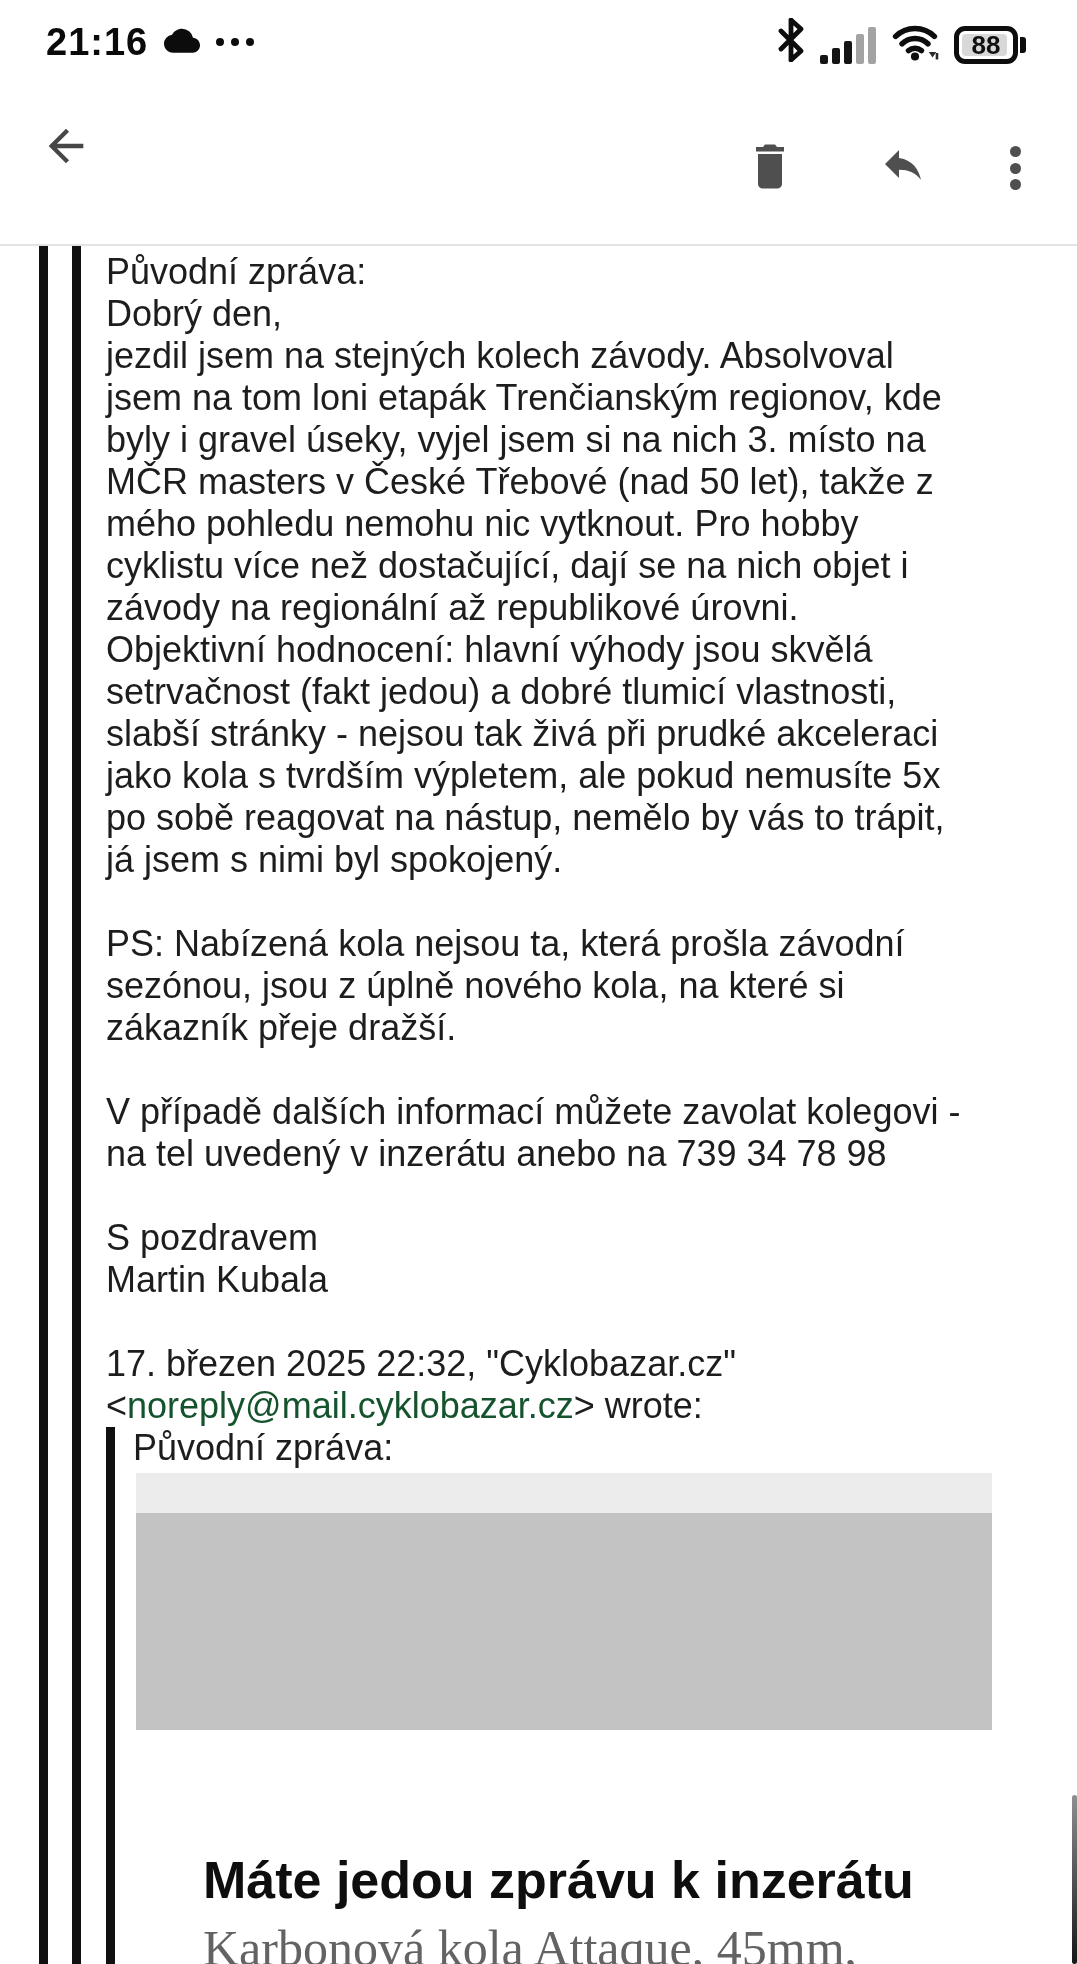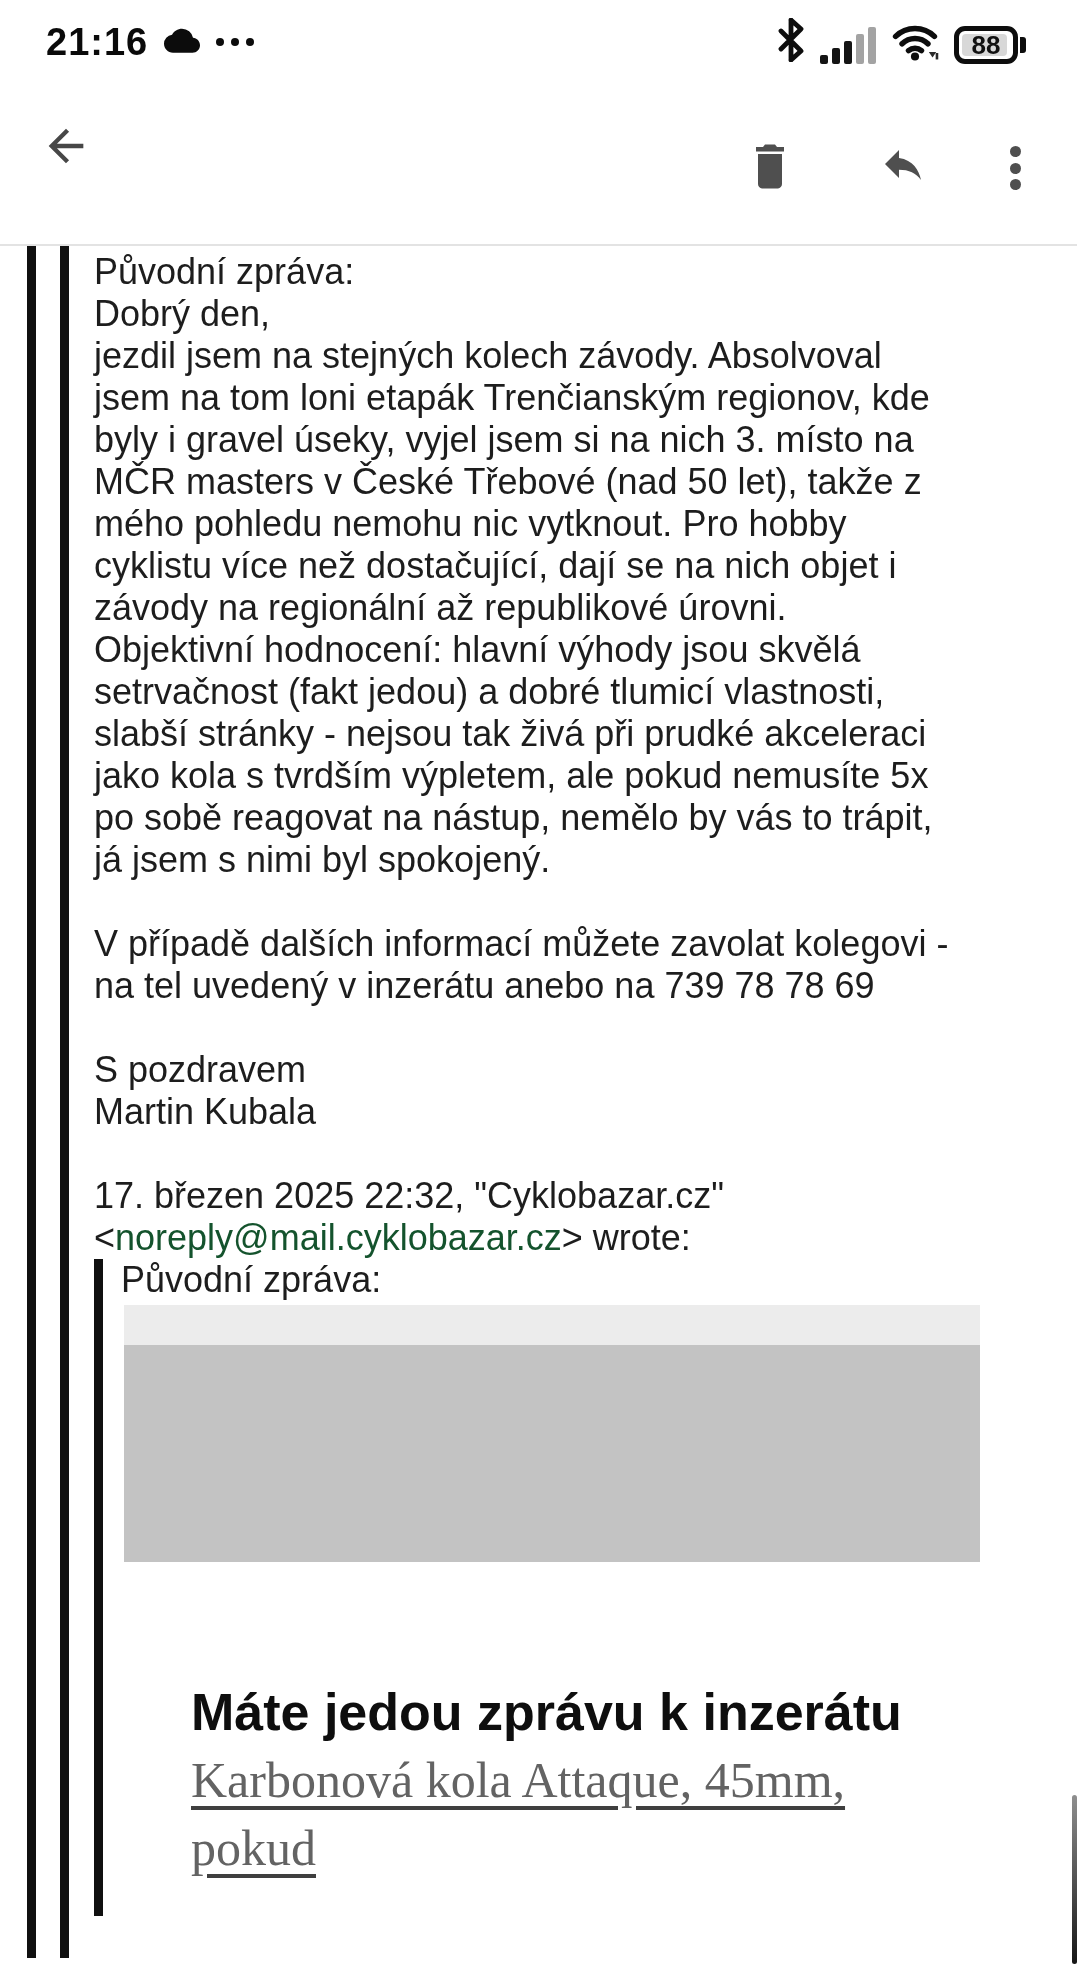--- a/index.html
+++ b/index.html
@@ -48,21 +48,21 @@
   .tb-icon { position:absolute; cursor:pointer; }
   .tb-back   { left:40px;  top:36px; width:52px; height:52px; }
   .tb-trash  { left:746px; top:54px; width:48px; height:52px; }
   .tb-reply  { left:879px; top:54px; width:48px; height:52px; }
   .tb-more   { left:1010px; top:62px; width:14px; height:44px;
                display:flex; flex-direction:column; justify-content:space-between; }
   .tb-more i { width:11px; height:11px; border-radius:50%; background:#4f4f4f; display:block; }
 
   
   .content {
-    position:absolute; top:246px; left:4px; width:976px; height:1718px;
+    position:absolute; top:246px; left:16px; width:976px; height:1718px;
     overflow:hidden; background:#fff;
   }
   .bq1 {
     margin-left:23px; border-left:9px solid #101010; padding-left:24px;
     min-height:1712px; box-sizing:border-box;
   }
   .bq2 {
     border-left:9px solid #101010; padding:5px 30px 0 25px;
     min-height:1712px; box-sizing:border-box;
   }
@@ -170,21 +170,22 @@
   </span>
 </div>
 
 <div class="content">
   <div class="bq1">
     <div class="bq2">
 
       <p class="para">Původní zpráva:
 Dobrý den,
 jezdil jsem na stejných kolech závody. Absolvoval jsem na tom loni etapák Trenčianským regionov, kde byly i gravel úseky, vyjel jsem si na nich 3. místo na MČR masters v České Třebové (nad 50 let), takže z mého pohledu nemohu nic vytknout. Pro hobby cyklistu více než dostačující, dají se na nich objet i závody na regionální až republikové úrovni. Objektivní hodnocení: hlavní výhody jsou skvělá setrvačnost (fakt jedou) a dobré tlumicí vlastnosti, slabší stránky - nejsou tak živá při prudké akceleraci jako kola s tvrdším výpletem, ale pokud nemusíte 5x po sobě reagovat na nástup, nemělo by vás to trápit, já jsem s nimi byl spokojený.</p>
-      <p class="para">V případě dalších informací můžete zavolat kolegovi - na tel uvedený v inzerátu anebo na 739 78 78 69</p>
+      <p class="para">PS: Nabízená kola nejsou ta, která prošla závodní sezónou, jsou z úplně nového kola, na které si zákazník přeje dražší.</p>
+      <p class="para">V případě dalších informací můžete zavolat kolegovi - na tel uvedený v inzerátu anebo na 739 34 78 98</p>
       <p class="para">S pozdravem
 Martin Kubala</p>
 
       <p class="para para-date"><span>17. březen 2025 22:32, "Cyklobazar.cz" &lt;</span><span class="email-gray">noreply@mail.cyklobazar.cz</span><span>&gt; wrote:</span></p>
 
       <div class="bq3">
         <p class="nested-label">Původní zpráva:</p>
 
         <div class="img-ph">
           <div class="band-light"></div>

